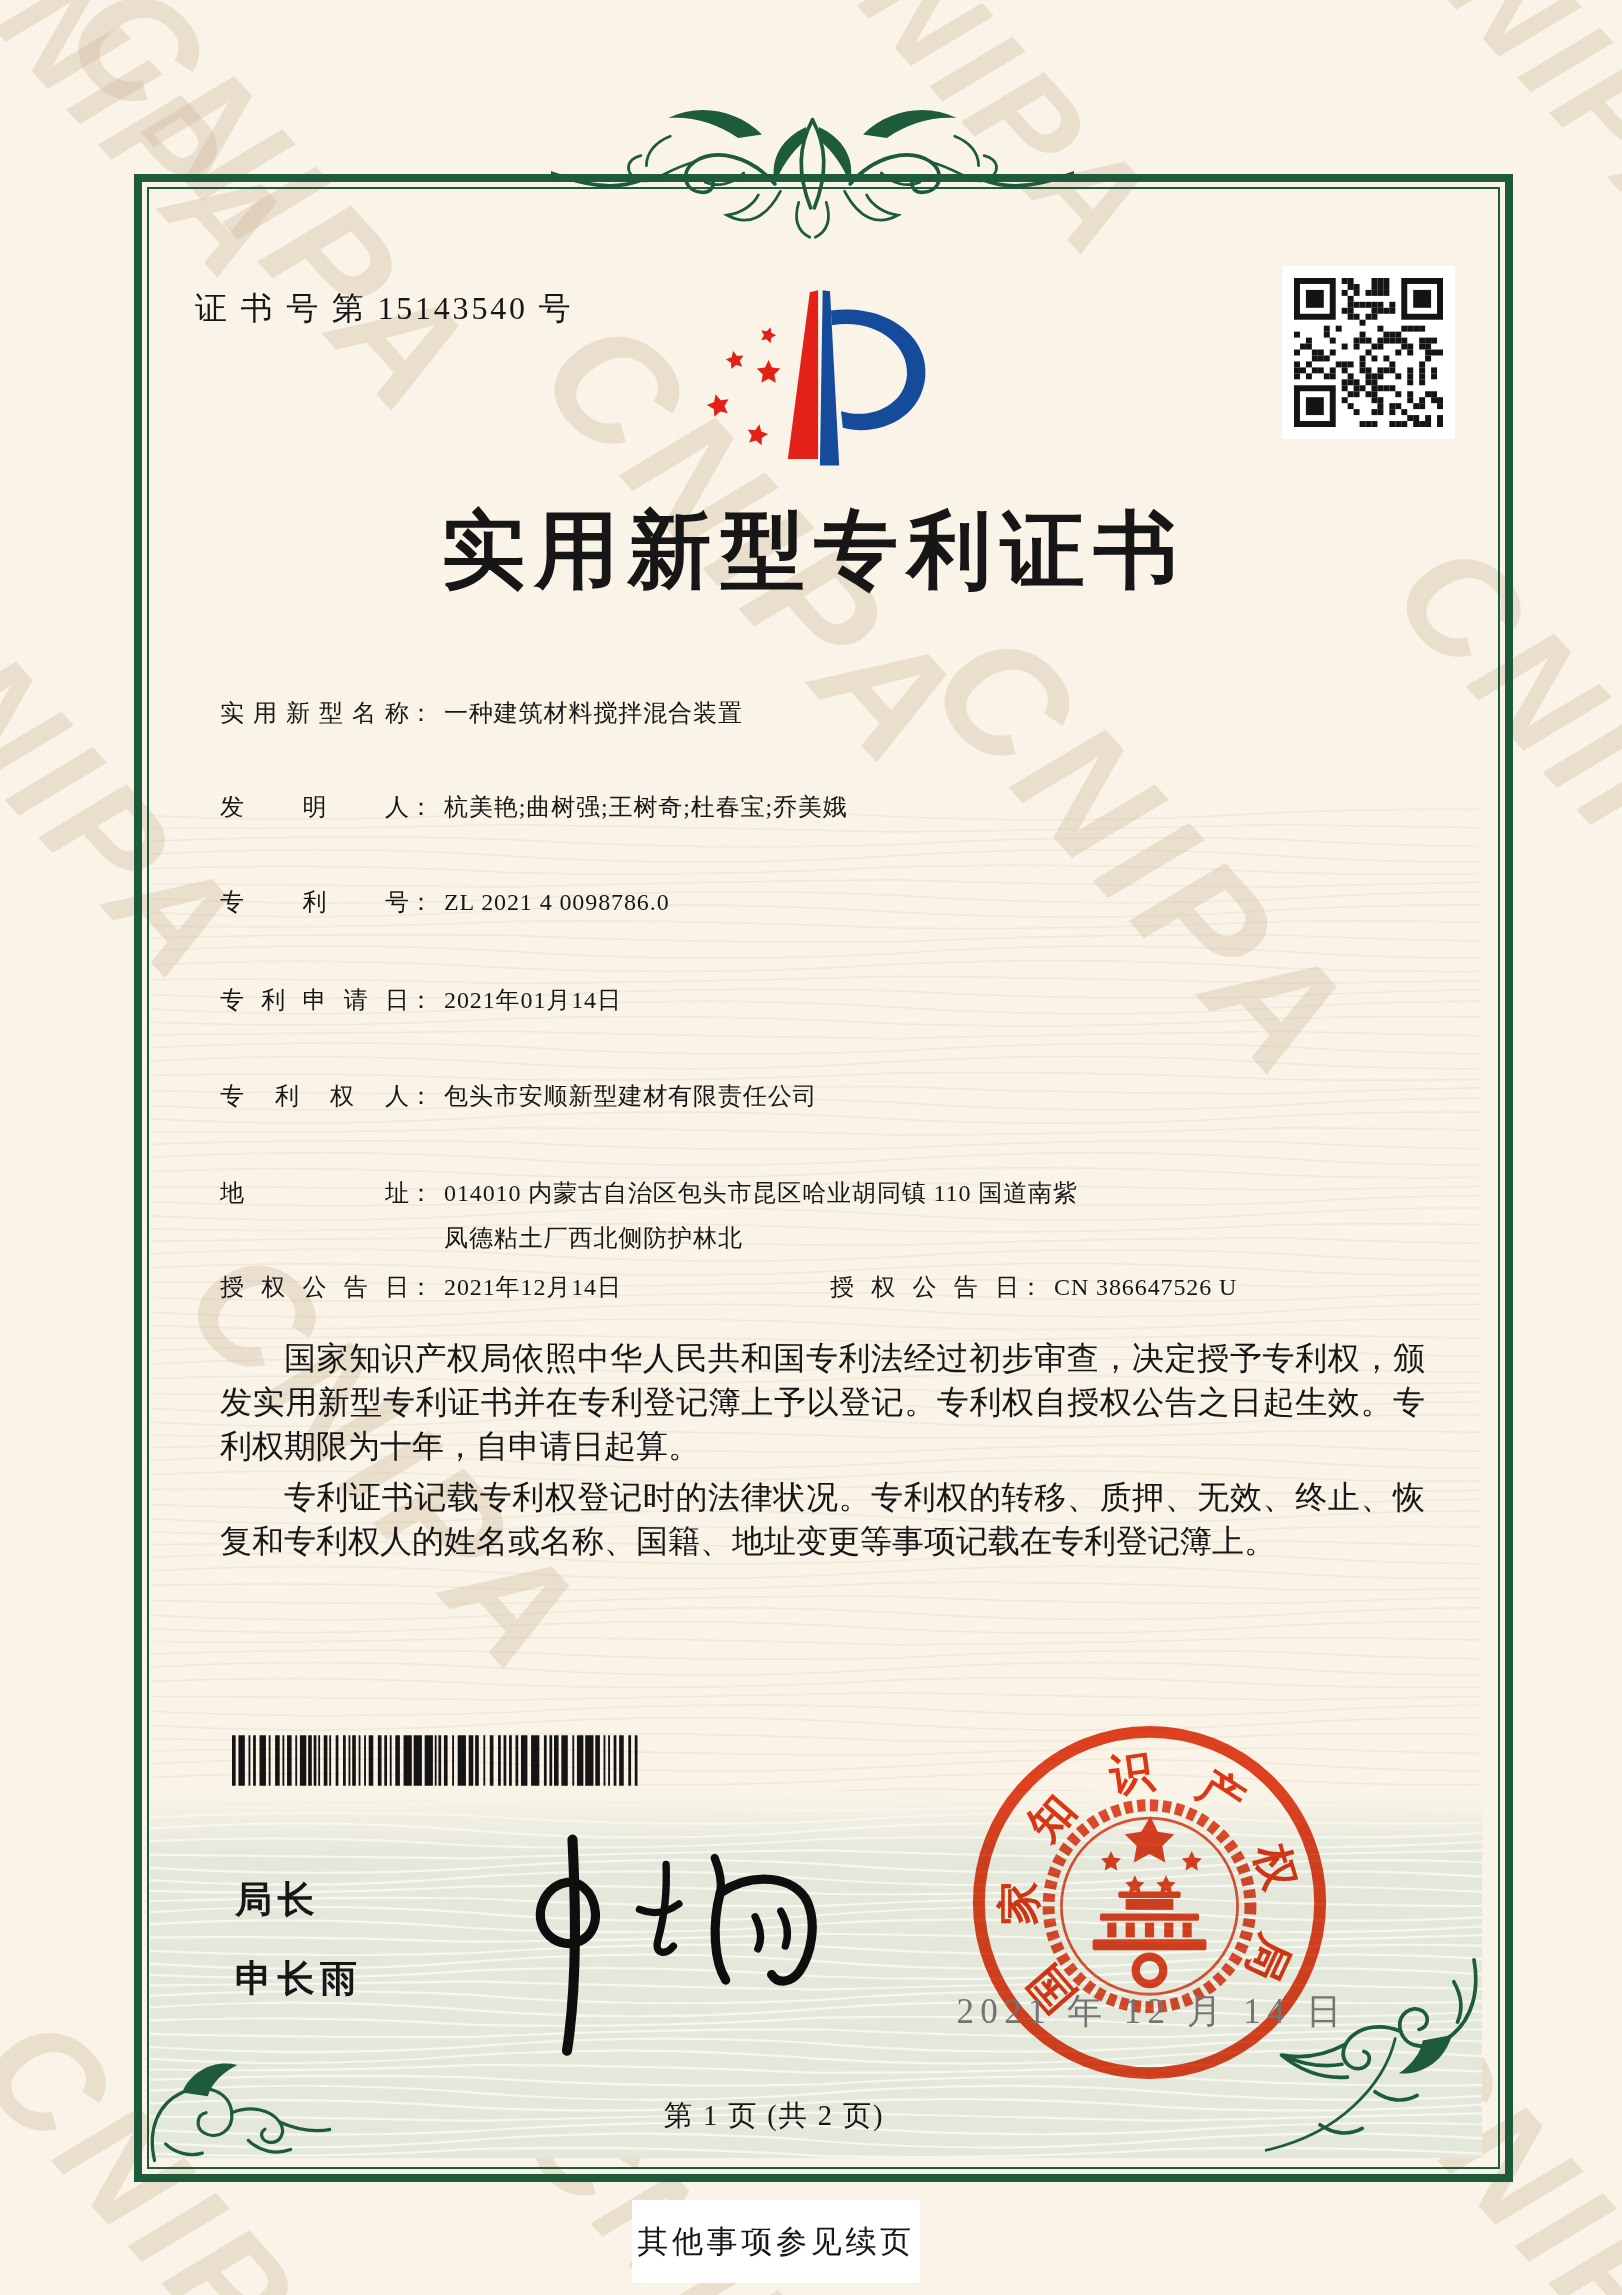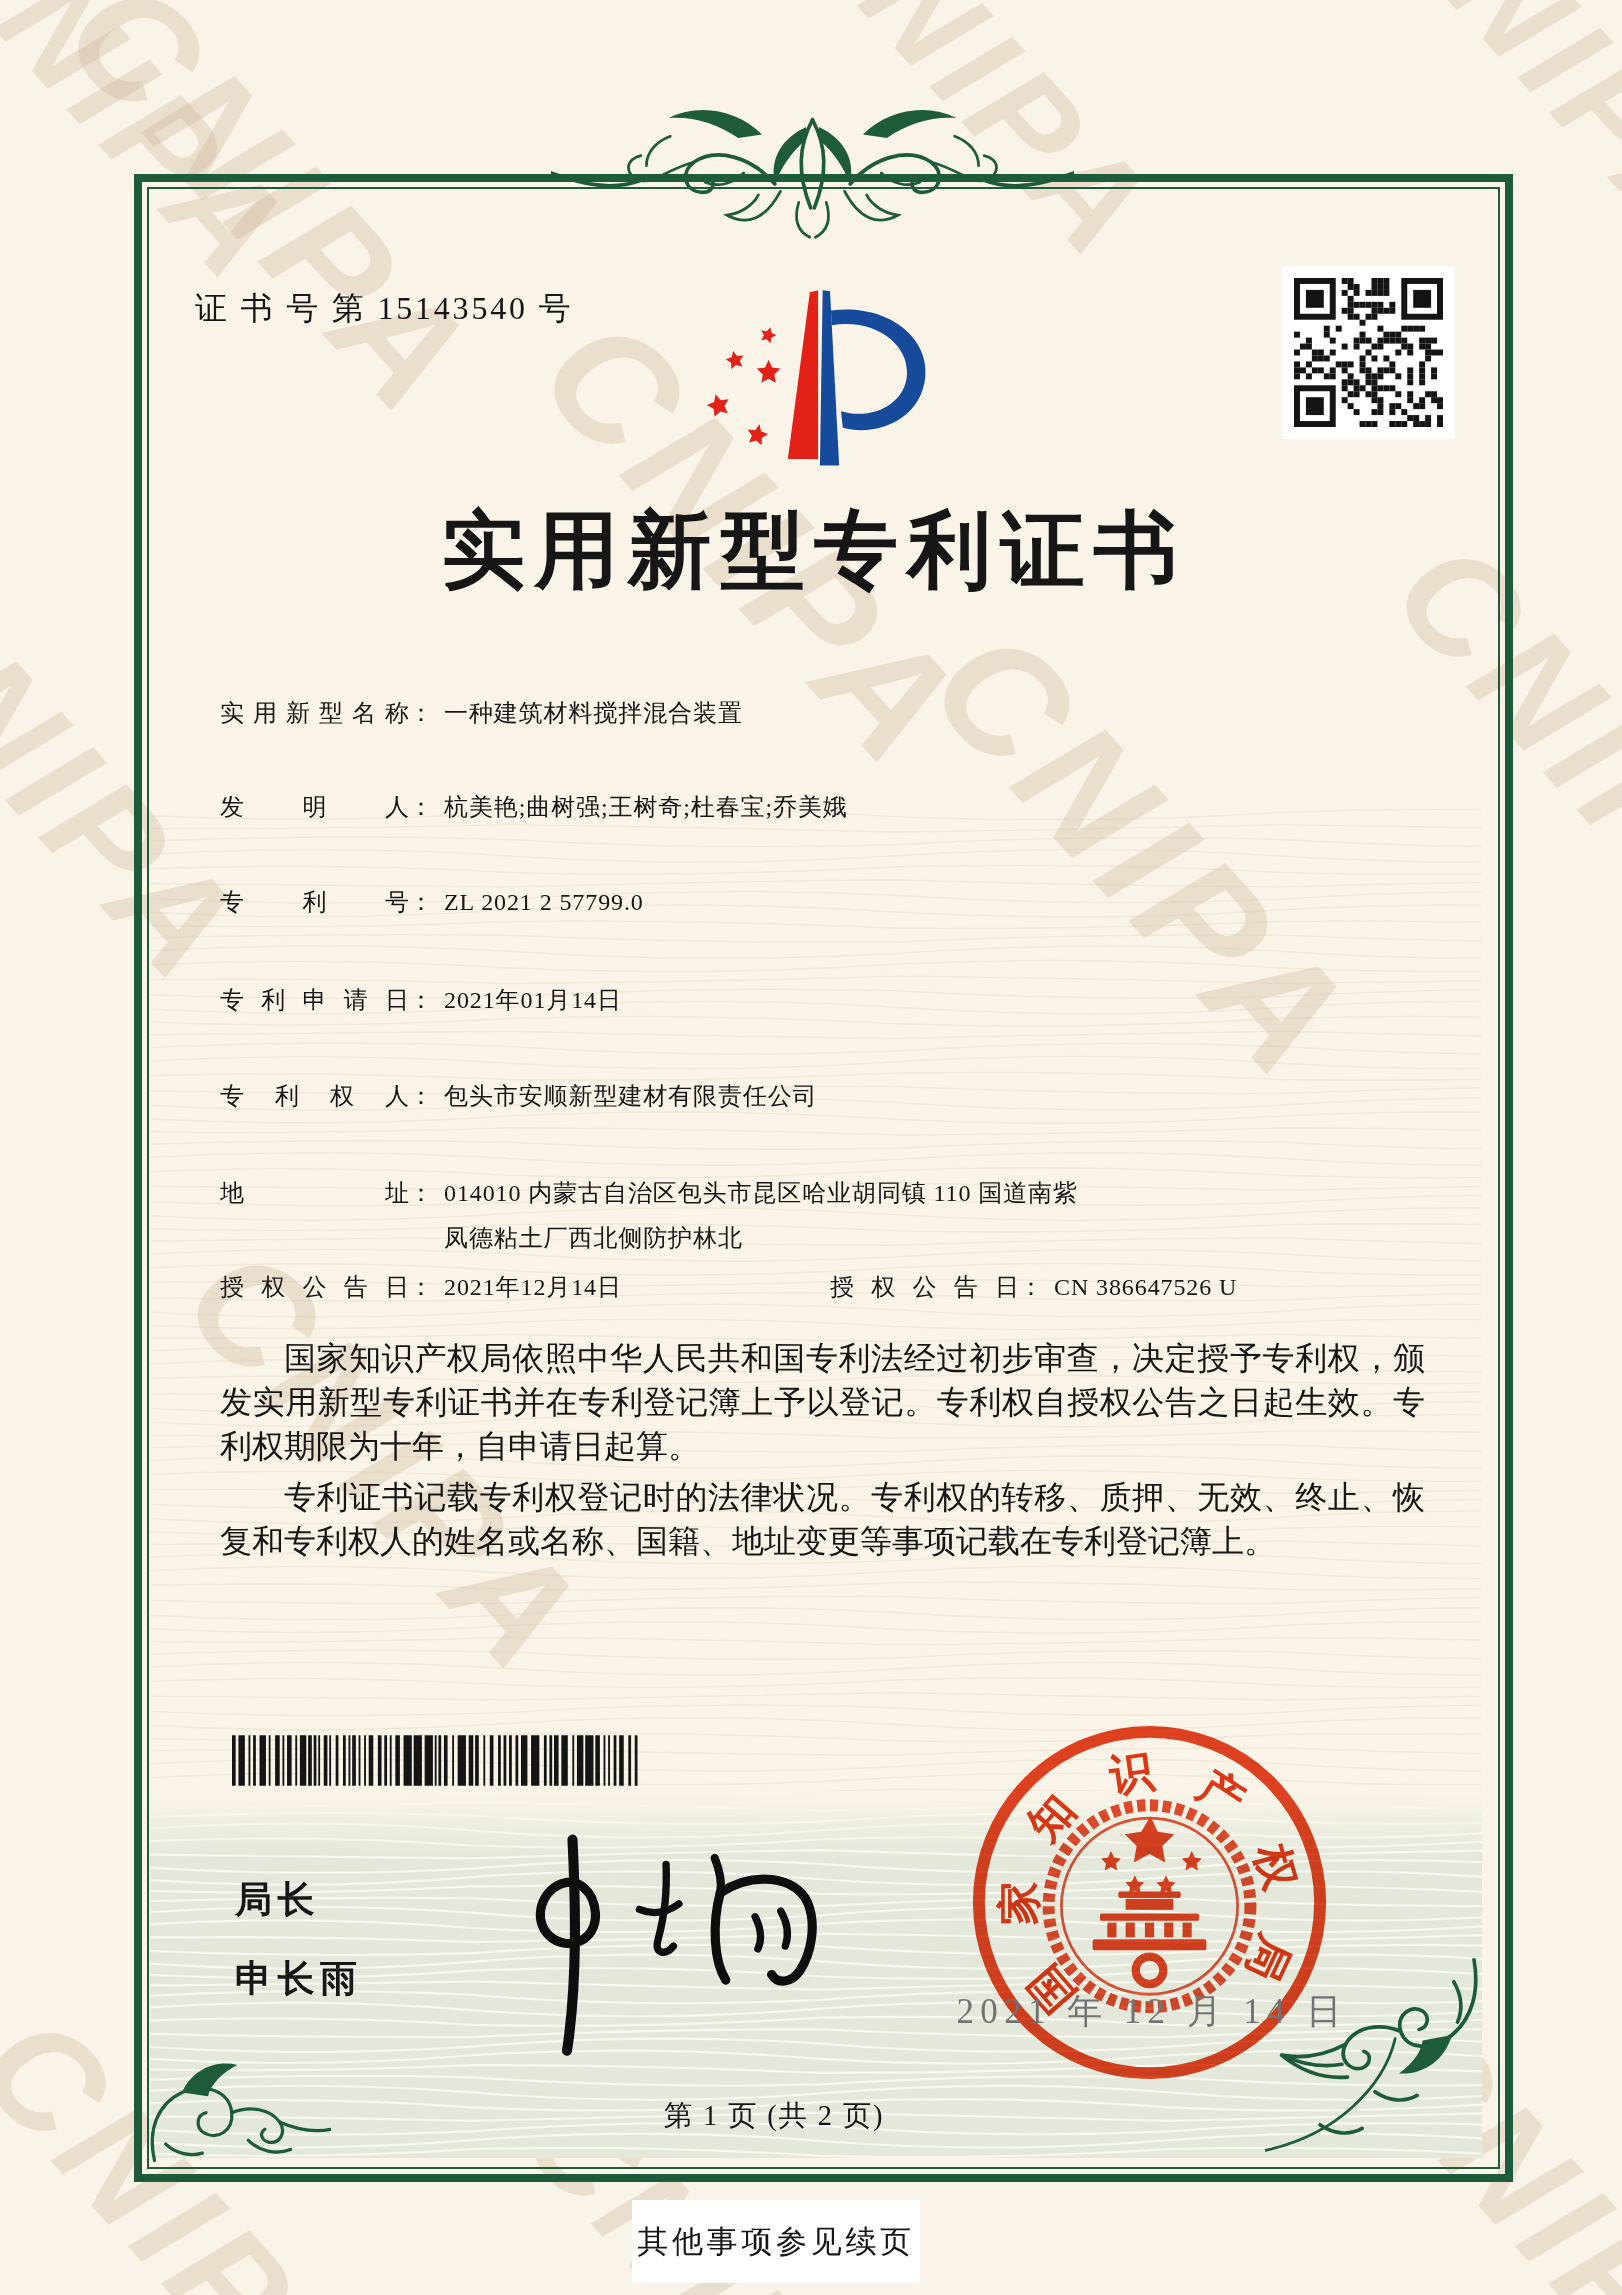--- a/index.html
+++ b/index.html
@@ -445,21 +445,21 @@
 
   <div class="doc-title">实用新型专利证书</div>
 
   <div class="frow" style="top:691px">
     <span class="flabel">实用新型名称</span><span class="fcolon">：</span><span class="fval">一种建筑材料搅拌混合装置</span>
   </div>
   <div class="frow" style="top:785px">
     <span class="flabel">发明人</span><span class="fcolon">：</span><span class="fval">杭美艳;曲树强;王树奇;杜春宝;乔美娥</span>
   </div>
   <div class="frow" style="top:880px">
-    <span class="flabel">专利号</span><span class="fcolon">：</span><span class="fval">ZL 2021 2 57799.0</span>
+    <span class="flabel">专利号</span><span class="fcolon">：</span><span class="fval">ZL 2021 4 0098786.0</span>
   </div>
   <div class="frow" style="top:978px">
     <span class="flabel">专利申请日</span><span class="fcolon">：</span><span class="fval">2021年01月14日</span>
   </div>
   <div class="frow" style="top:1074px">
     <span class="flabel">专利权人</span><span class="fcolon">：</span><span class="fval">包头市安顺新型建材有限责任公司</span>
   </div>
   <div class="frow" style="top:1171px">
     <span class="flabel">地址</span><span class="fcolon">：</span><span class="fval"><span class="l2">014010 内蒙古自治区包头市昆区哈业胡同镇 110 国道南紫</span><br><span class="l2">凤德粘土厂西北侧防护林北</span></span>
   </div>

